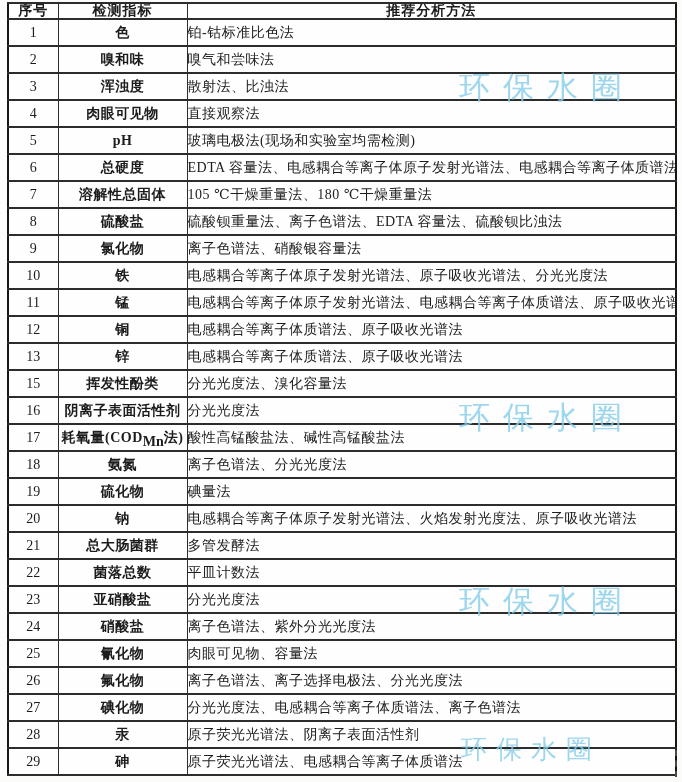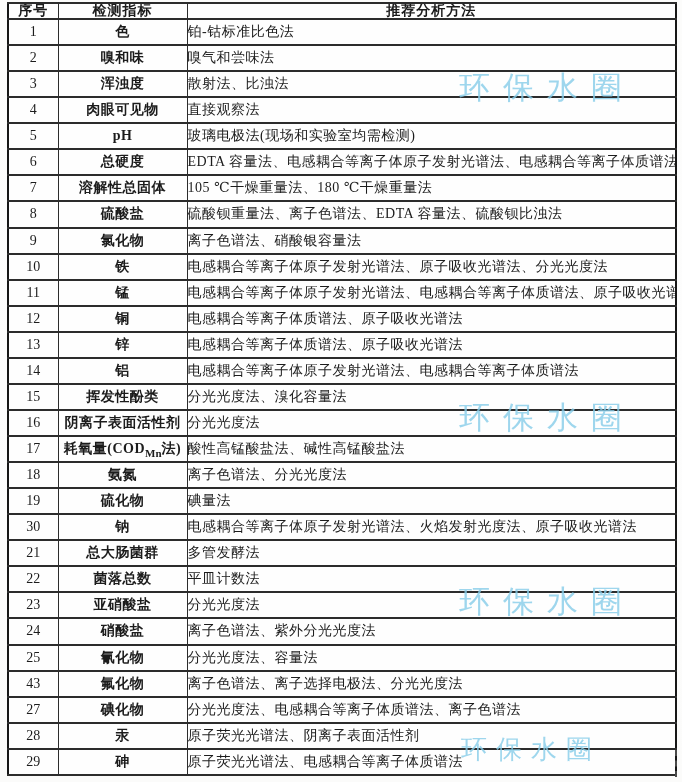--- a/index.html
+++ b/index.html
@@ -57,21 +57,21 @@
   }
   td.col-method {
     text-align: left;
     padding-left: 8px;
     font-weight: 400;
   }
   td.col-method, td.col-indicator, thead th {
     letter-spacing: 0.5px;
   }
   sub {
-    font-size: 11px;
+    font-size: 14px;
     line-height: 0;
     letter-spacing: 0;
   }
   .watermark {
     position: absolute;
     font-family: "Liberation Sans", "DejaVu Sans", sans-serif;
     font-weight: 400;
     opacity: 0.8;
     pointer-events: none;
     white-space: nowrap;
@@ -166,25 +166,20 @@
         <td class="col-num">12</td>
         <td class="col-indicator">铜</td>
         <td class="col-method">电感耦合等离子体质谱法、原子吸收光谱法</td>
       </tr>
       <tr>
         <td class="col-num">13</td>
         <td class="col-indicator">锌</td>
         <td class="col-method">电感耦合等离子体质谱法、原子吸收光谱法</td>
       </tr>
       <tr>
-        <td class="col-num">14</td>
-        <td class="col-indicator">铝</td>
-        <td class="col-method">电感耦合等离子体原子发射光谱法、电感耦合等离子体质谱法</td>
-      </tr>
-      <tr>
         <td class="col-num">15</td>
         <td class="col-indicator">挥发性酚类</td>
         <td class="col-method">分光光度法、溴化容量法</td>
       </tr>
       <tr>
         <td class="col-num">16</td>
         <td class="col-indicator">阴离子表面活性剂</td>
         <td class="col-method">分光光度法</td>
       </tr>
       <tr>
@@ -196,21 +191,21 @@
         <td class="col-num">18</td>
         <td class="col-indicator">氨氮</td>
         <td class="col-method">离子色谱法、分光光度法</td>
       </tr>
       <tr>
         <td class="col-num">19</td>
         <td class="col-indicator">硫化物</td>
         <td class="col-method">碘量法</td>
       </tr>
       <tr>
-        <td class="col-num">30</td>
+        <td class="col-num">20</td>
         <td class="col-indicator">钠</td>
         <td class="col-method">电感耦合等离子体原子发射光谱法、火焰发射光度法、原子吸收光谱法</td>
       </tr>
       <tr>
         <td class="col-num">21</td>
         <td class="col-indicator">总大肠菌群</td>
         <td class="col-method">多管发酵法</td>
       </tr>
       <tr>
         <td class="col-num">22</td>
@@ -223,24 +218,24 @@
         <td class="col-method">分光光度法</td>
       </tr>
       <tr>
         <td class="col-num">24</td>
         <td class="col-indicator">硝酸盐</td>
         <td class="col-method">离子色谱法、紫外分光光度法</td>
       </tr>
       <tr>
         <td class="col-num">25</td>
         <td class="col-indicator">氰化物</td>
-        <td class="col-method">分光光度法、容量法</td>
-      </tr>
-      <tr>
-        <td class="col-num">43</td>
+        <td class="col-method">肉眼可见物、容量法</td>
+      </tr>
+      <tr>
+        <td class="col-num">26</td>
         <td class="col-indicator">氟化物</td>
         <td class="col-method">离子色谱法、离子选择电极法、分光光度法</td>
       </tr>
       <tr>
         <td class="col-num">27</td>
         <td class="col-indicator">碘化物</td>
         <td class="col-method">分光光度法、电感耦合等离子体质谱法、离子色谱法</td>
       </tr>
       <tr>
         <td class="col-num">28</td>

